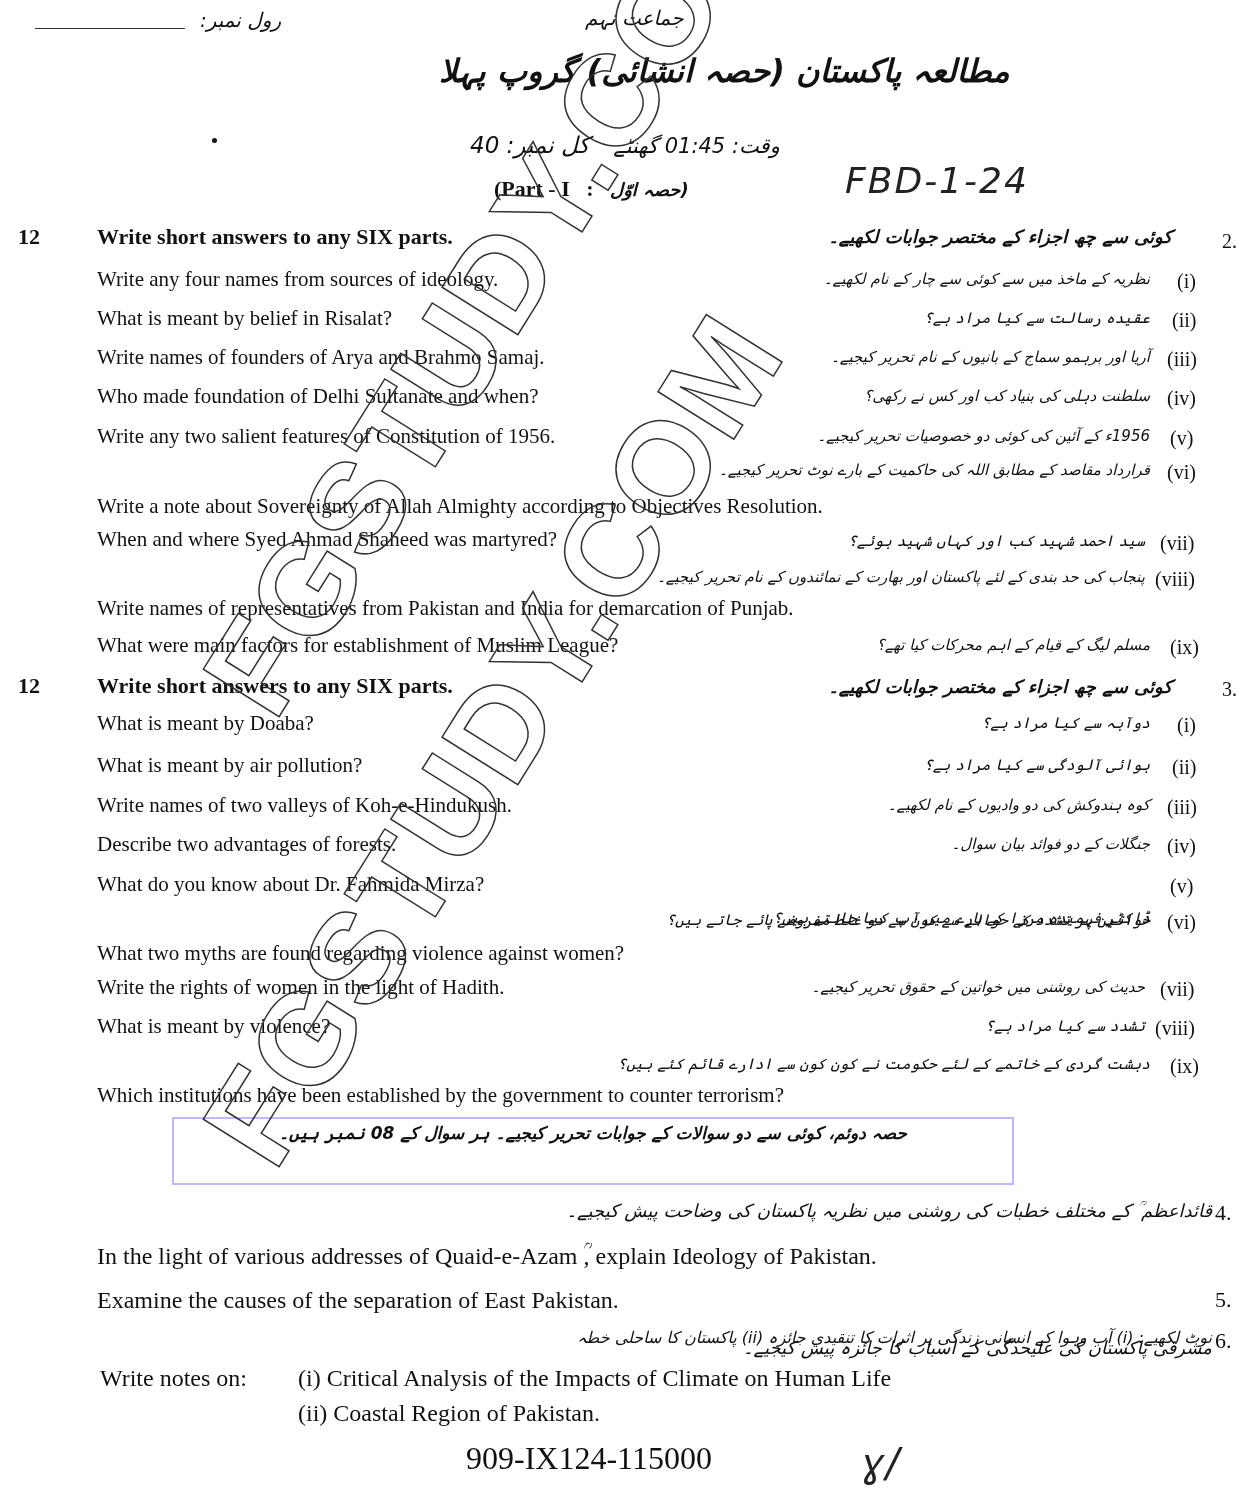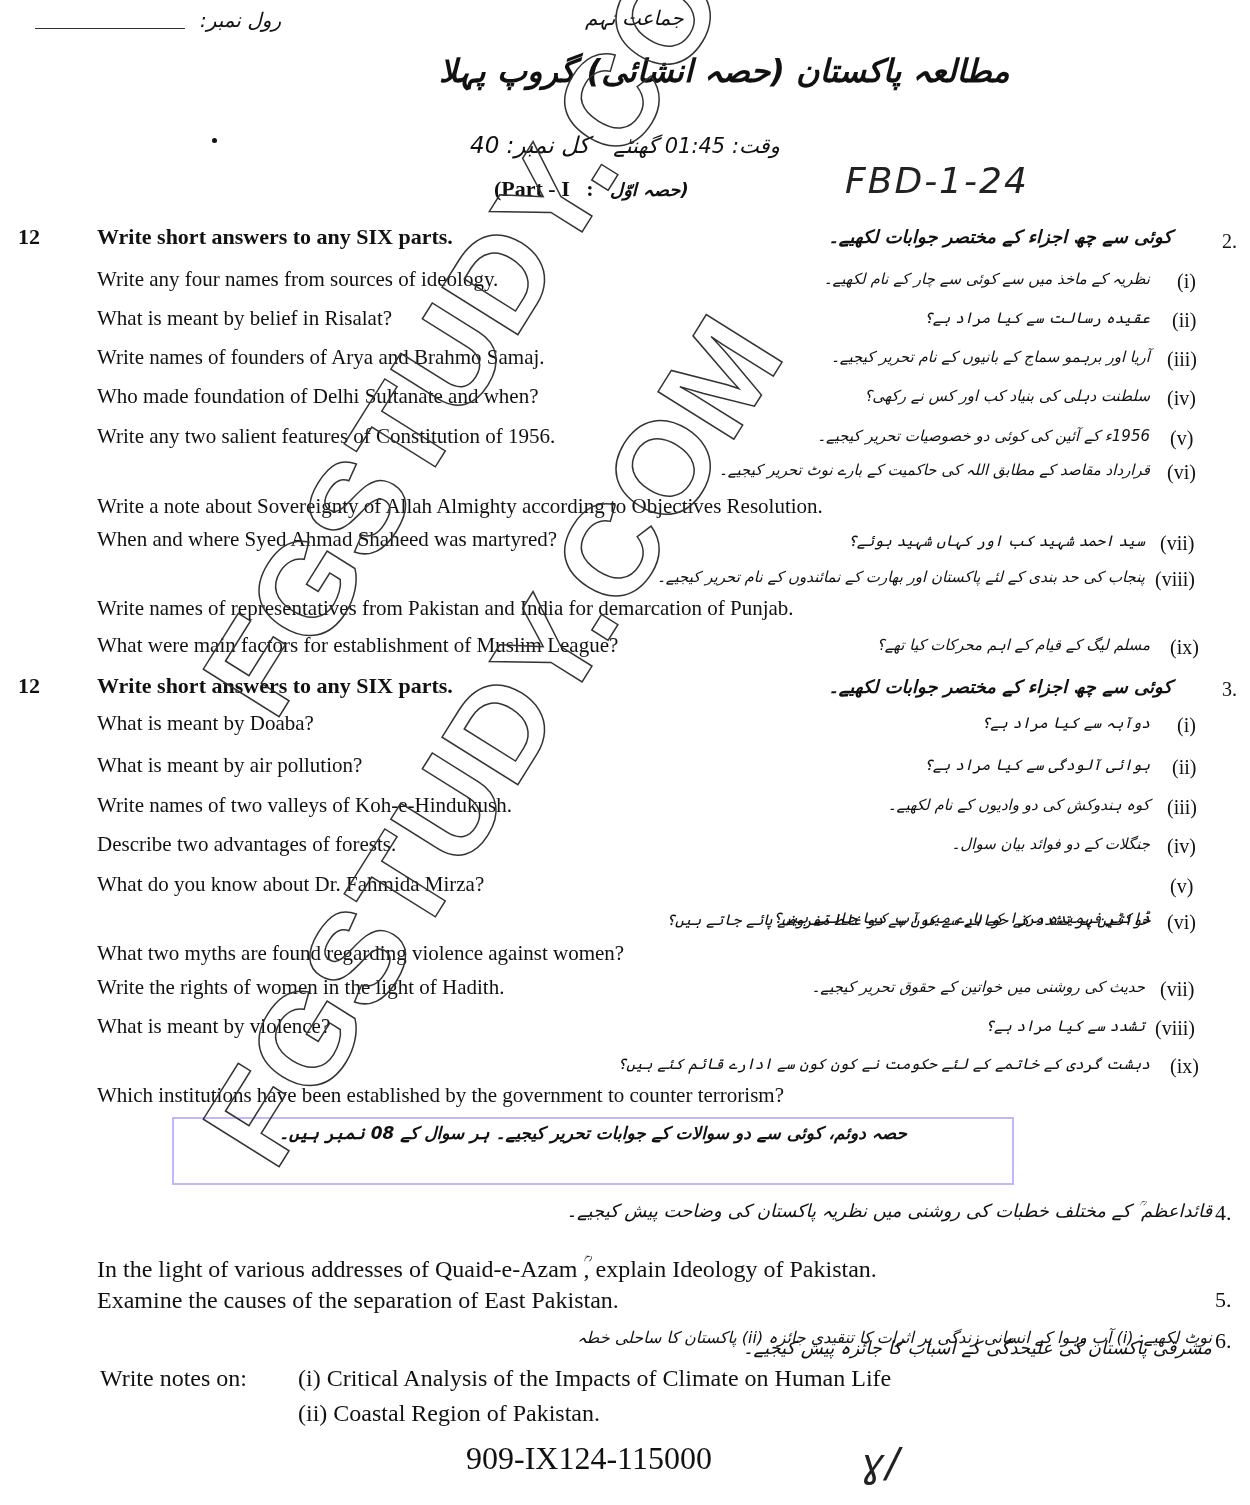--- a/index.html
+++ b/index.html
@@ -133,21 +133,21 @@
 <div class="abs urdu urdu-q" style="right:100px; top:1055px;">دہشت گردی کے خاتمے کے لئے حکومت نے کون کون سے ادارے قائم کئے ہیں؟</div>
 <div class="abs roman" style="left:1170px; top:1055px;">(ix)</div>
 <div class="abs en" style="left:97px; top:1083px;">Which institutions have been established by the government to counter terrorism?</div>
 
 <div class="box">
   <div class="box-ur urdu">حصہ دوئم، کوئی سے دو سوالات کے جوابات تحریر کیجیے۔ ہر سوال کے 08 نمبر ہیں۔</div>
 </div>
 
 <div class="abs urdu" style="right:38px; top:1200px; font-size:18px;">قائداعظم ؒ کے مختلف خطبات کی روشنی میں نظریہ پاکستان کی وضاحت پیش کیجیے۔</div>
 <div class="abs" style="left:1215px; top:1200px; font-size:22px;">4.</div>
-<div class="abs q-en-lg" style="left:97px; top:1243px;margin-top:13px;">In the light of various addresses of Quaid-e-Azam ؒ, explain Ideology of Pakistan.</div>
+<div class="abs q-en-lg" style="left:97px; top:1243px;">In the light of various addresses of Quaid-e-Azam ؒ, explain Ideology of Pakistan.</div>
 
 <div class="abs q-en-lg" style="left:97px; top:1287px;">Examine the causes of the separation of East Pakistan.</div>
 <div class="abs urdu" style="right:38px; top:1337px; font-size:18px;">مشرقی پاکستان کی علیحدگی کے اسباب کا جائزہ پیش کیجیے۔</div>
 <div class="abs" style="left:1215px; top:1287px; font-size:22px;">5.</div>
 
 <div class="abs urdu" style="right:38px; top:1328px; font-size:16px;">نوٹ لکھیے:   (i) آب وہوا کے انسانی زندگی پر اثرات کا تنقیدی جائزہ    (ii) پاکستان کا ساحلی خطہ</div>
 <div class="abs" style="left:1215px; top:1328px; font-size:22px;">6.</div>
 <div class="abs q-en-lg" style="left:100px; top:1365px;">Write notes on:</div>
 <div class="abs q-en-lg" style="left:298px; top:1365px;">(i) Critical Analysis of the Impacts of Climate on Human Life</div>
 <div class="abs q-en-lg" style="left:298px; top:1400px;">(ii) Coastal Region of Pakistan.</div>

